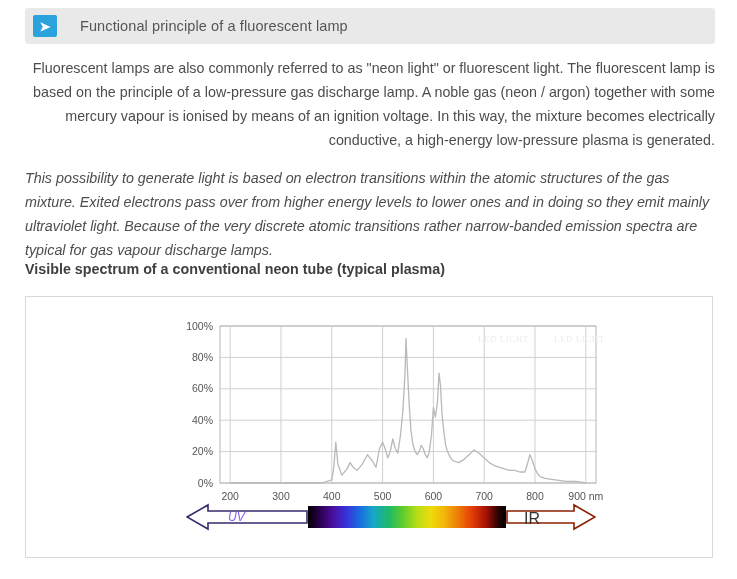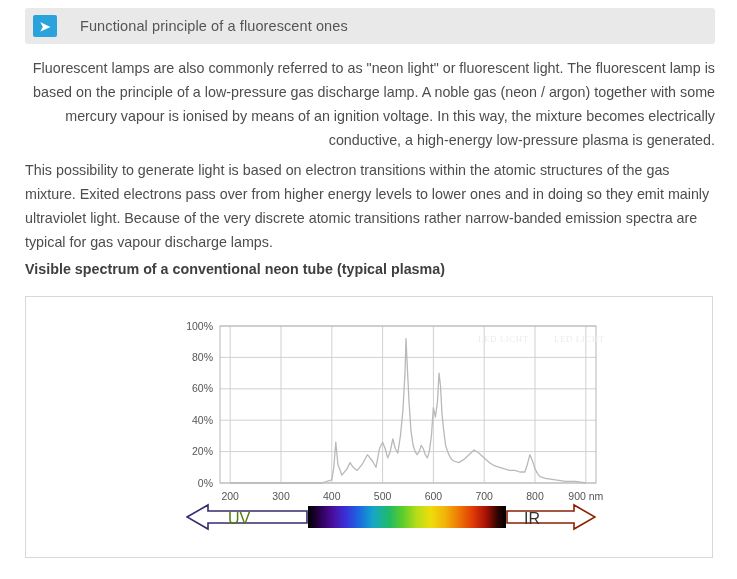--- a/index.html
+++ b/index.html
@@ -57,21 +57,21 @@
   
   .para {
     position: absolute;
     left: 25px;
     width: 690px;
     font-size: 14.3px;
     line-height: 24px;
     color: #4d4d4d;
   }
   #para1 { top: 56px; text-align: right; }
-  #para2 { top: 158px; }
+  #para2 { top: 166px; font-style: italic; }
 
   .section-title {
     position: absolute;
     left: 25px;
     top: 261px;
     font-size: 14.3px;
     font-weight: bold;
     color: #3f3f3f;
   }
 
@@ -114,23 +114,24 @@
     position: absolute;
     left: 320px;
     top: 3px;
     width: 90px;
     height: 28px;
   }
   .uv-text {
     position: absolute;
     left: 42px;
     top: 10px;
-    font-size: 16px;
-    color: #4d7c0f;
+    font-size: 12px;
+    color: #8b5cf6;
     font-weight: normal;
+    font-style: italic;
   }
   .ir-text {
     position: absolute;
     left: 338px;
     top: 10px;
     font-size: 16px;
     color: #333;
   }
   .spectrum-bar {
     position: absolute;
@@ -164,21 +165,21 @@
     font-family: Liberation Serif, serif;
   }
 </style>
 </head>
 <body>
 
 <div class="page">
 
   <div class="header-bar">
     <div class="header-icon">➤</div>
-    <div class="header-title">Functional principle of a fluorescent ones</div>
+    <div class="header-title">Functional principle of a fluorescent lamp</div>
   </div>
 
   <div class="para" id="para1">Fluorescent lamps are also commonly referred to as "neon light" or fluorescent light. The fluorescent lamp is based on the principle of a low-pressure gas discharge lamp. A noble gas (neon / argon) together with some mercury vapour is ionised by means of an ignition voltage. In this way, the mixture becomes electrically conductive, a high-energy low-pressure plasma is generated.</div>
   <div class="para" id="para2">This possibility to generate light is based on electron transitions within the atomic structures of the gas mixture. Exited electrons pass over from higher energy levels to lower ones and in doing so they emit mainly ultraviolet light. Because of the very discrete atomic transitions rather narrow-banded emission spectra are typical for gas vapour discharge lamps.</div>
 
   <div class="section-title">Visible spectrum of a conventional neon tube (typical plasma)</div>
 
   <div class="chart-panel">
     <div class="chart-area" id="chart-area">
       <svg id="chart-svg" width="688" height="262">

